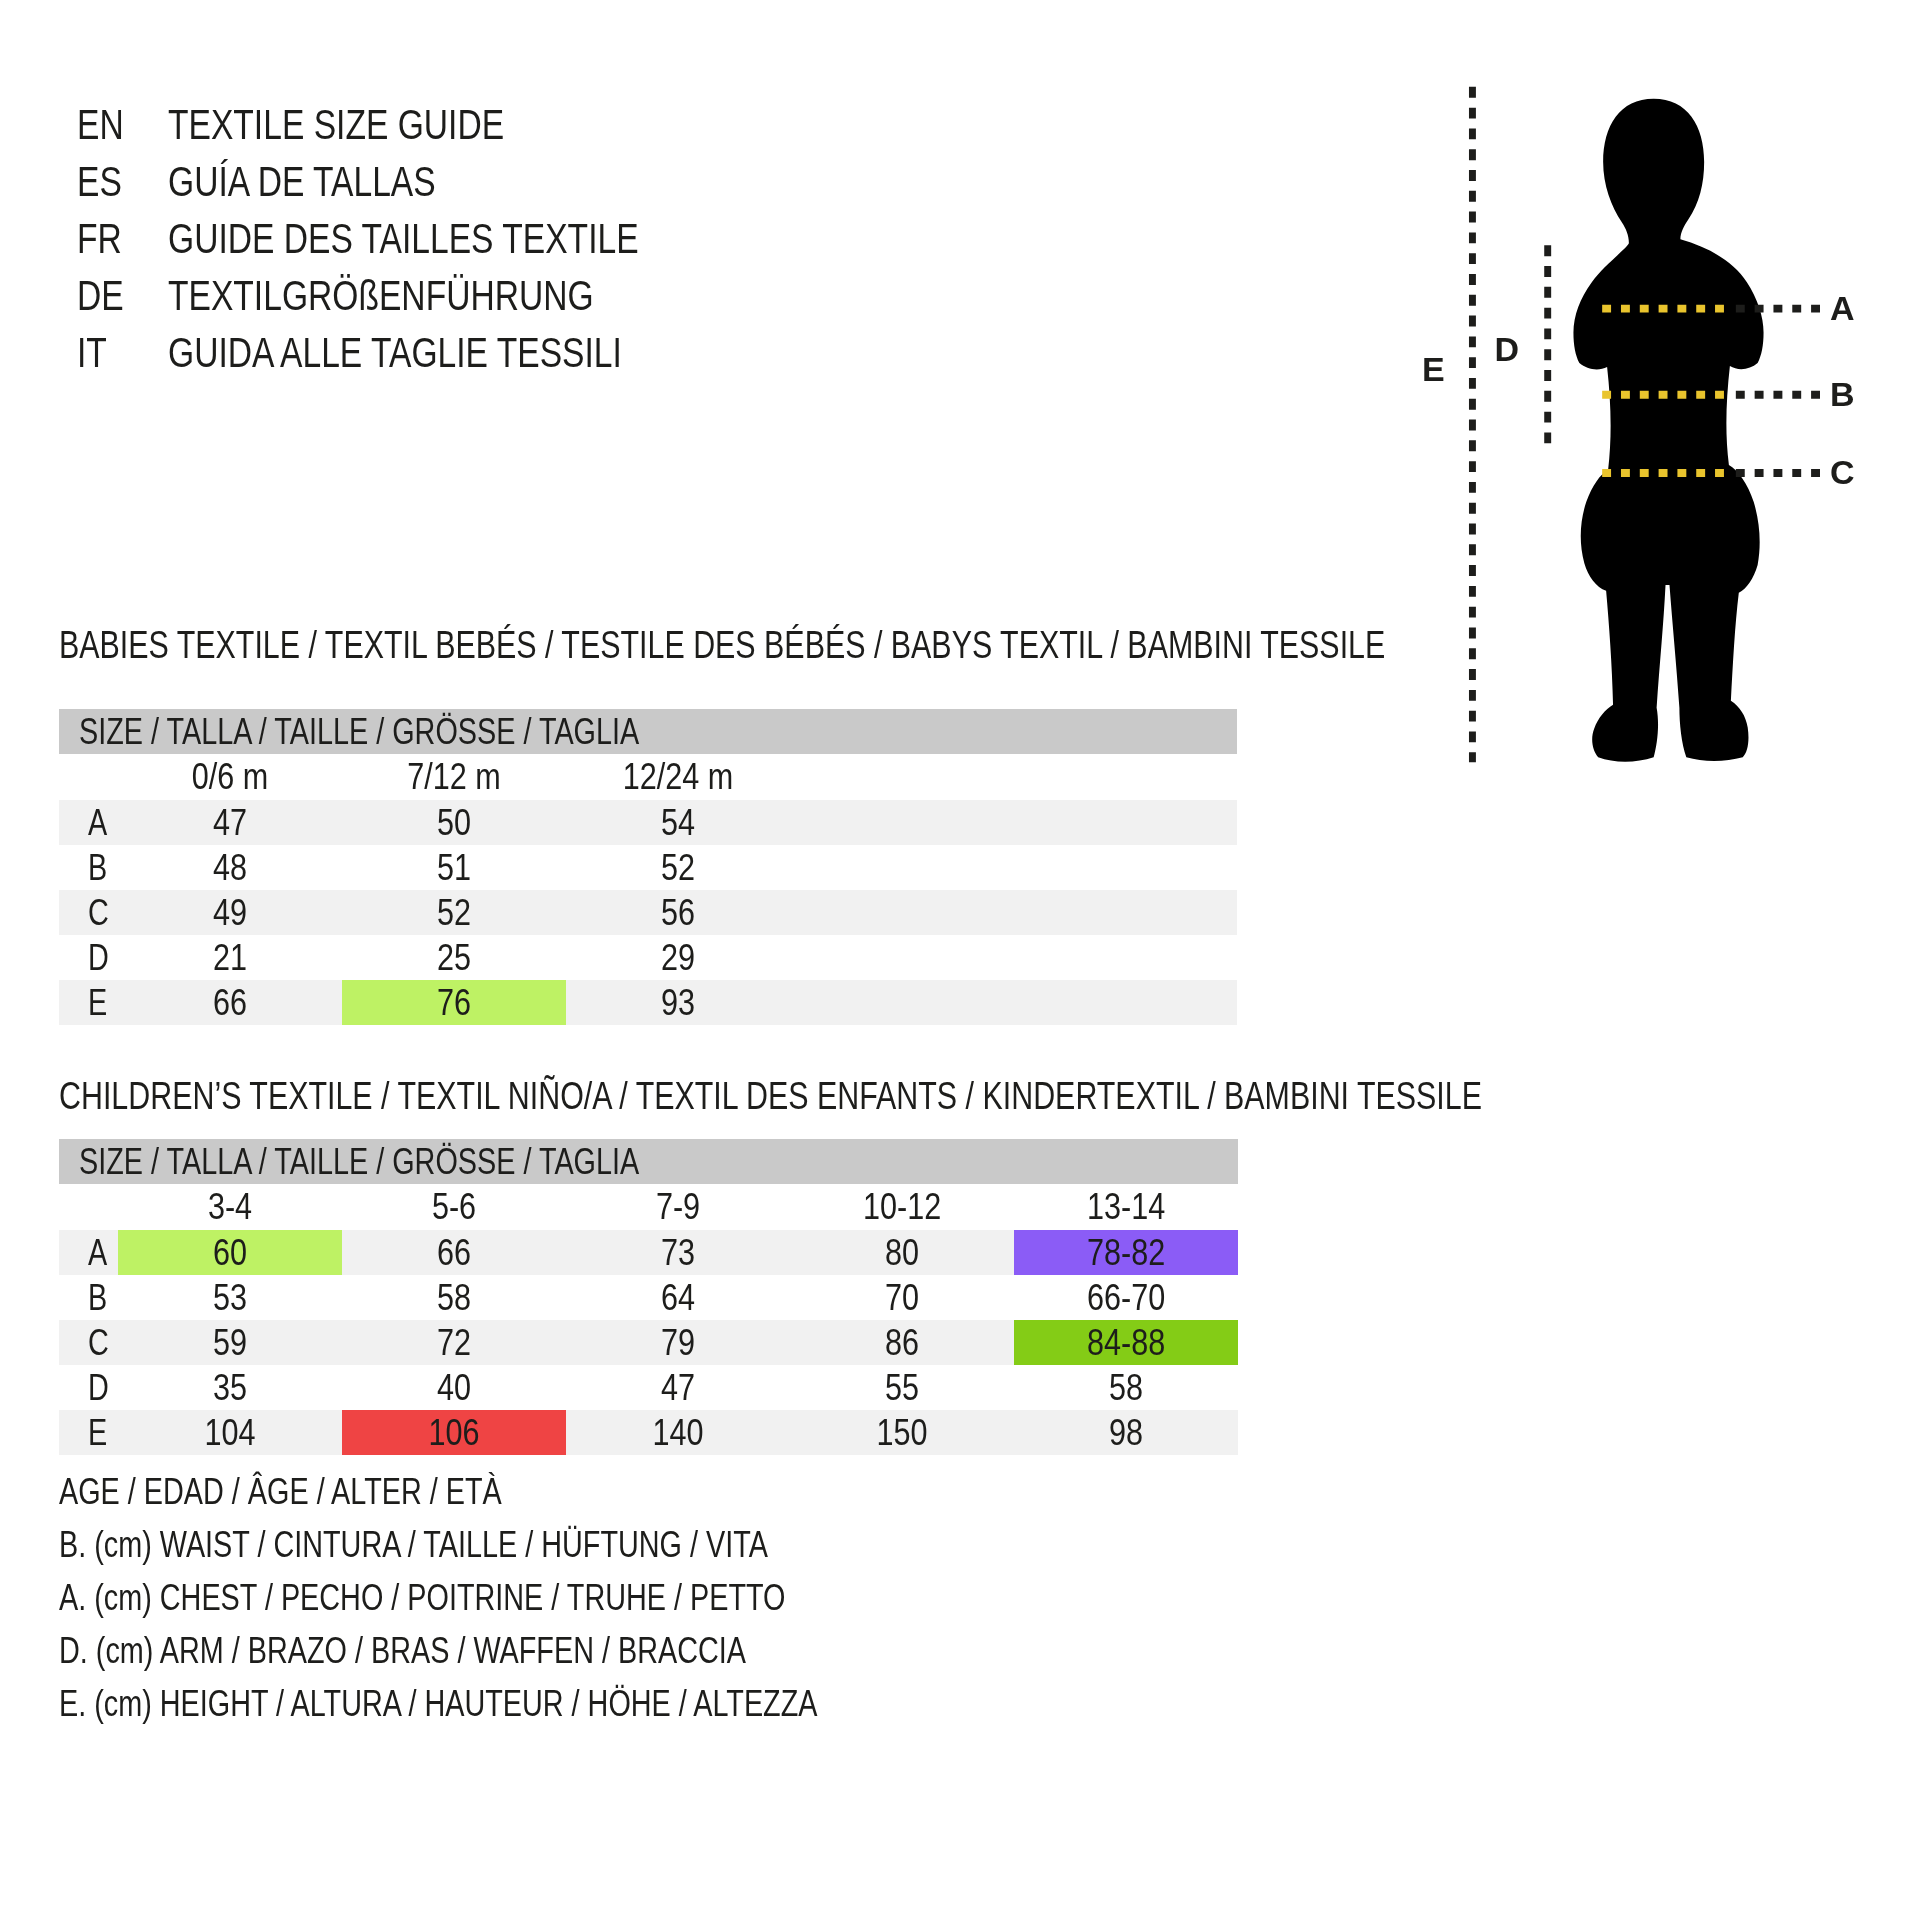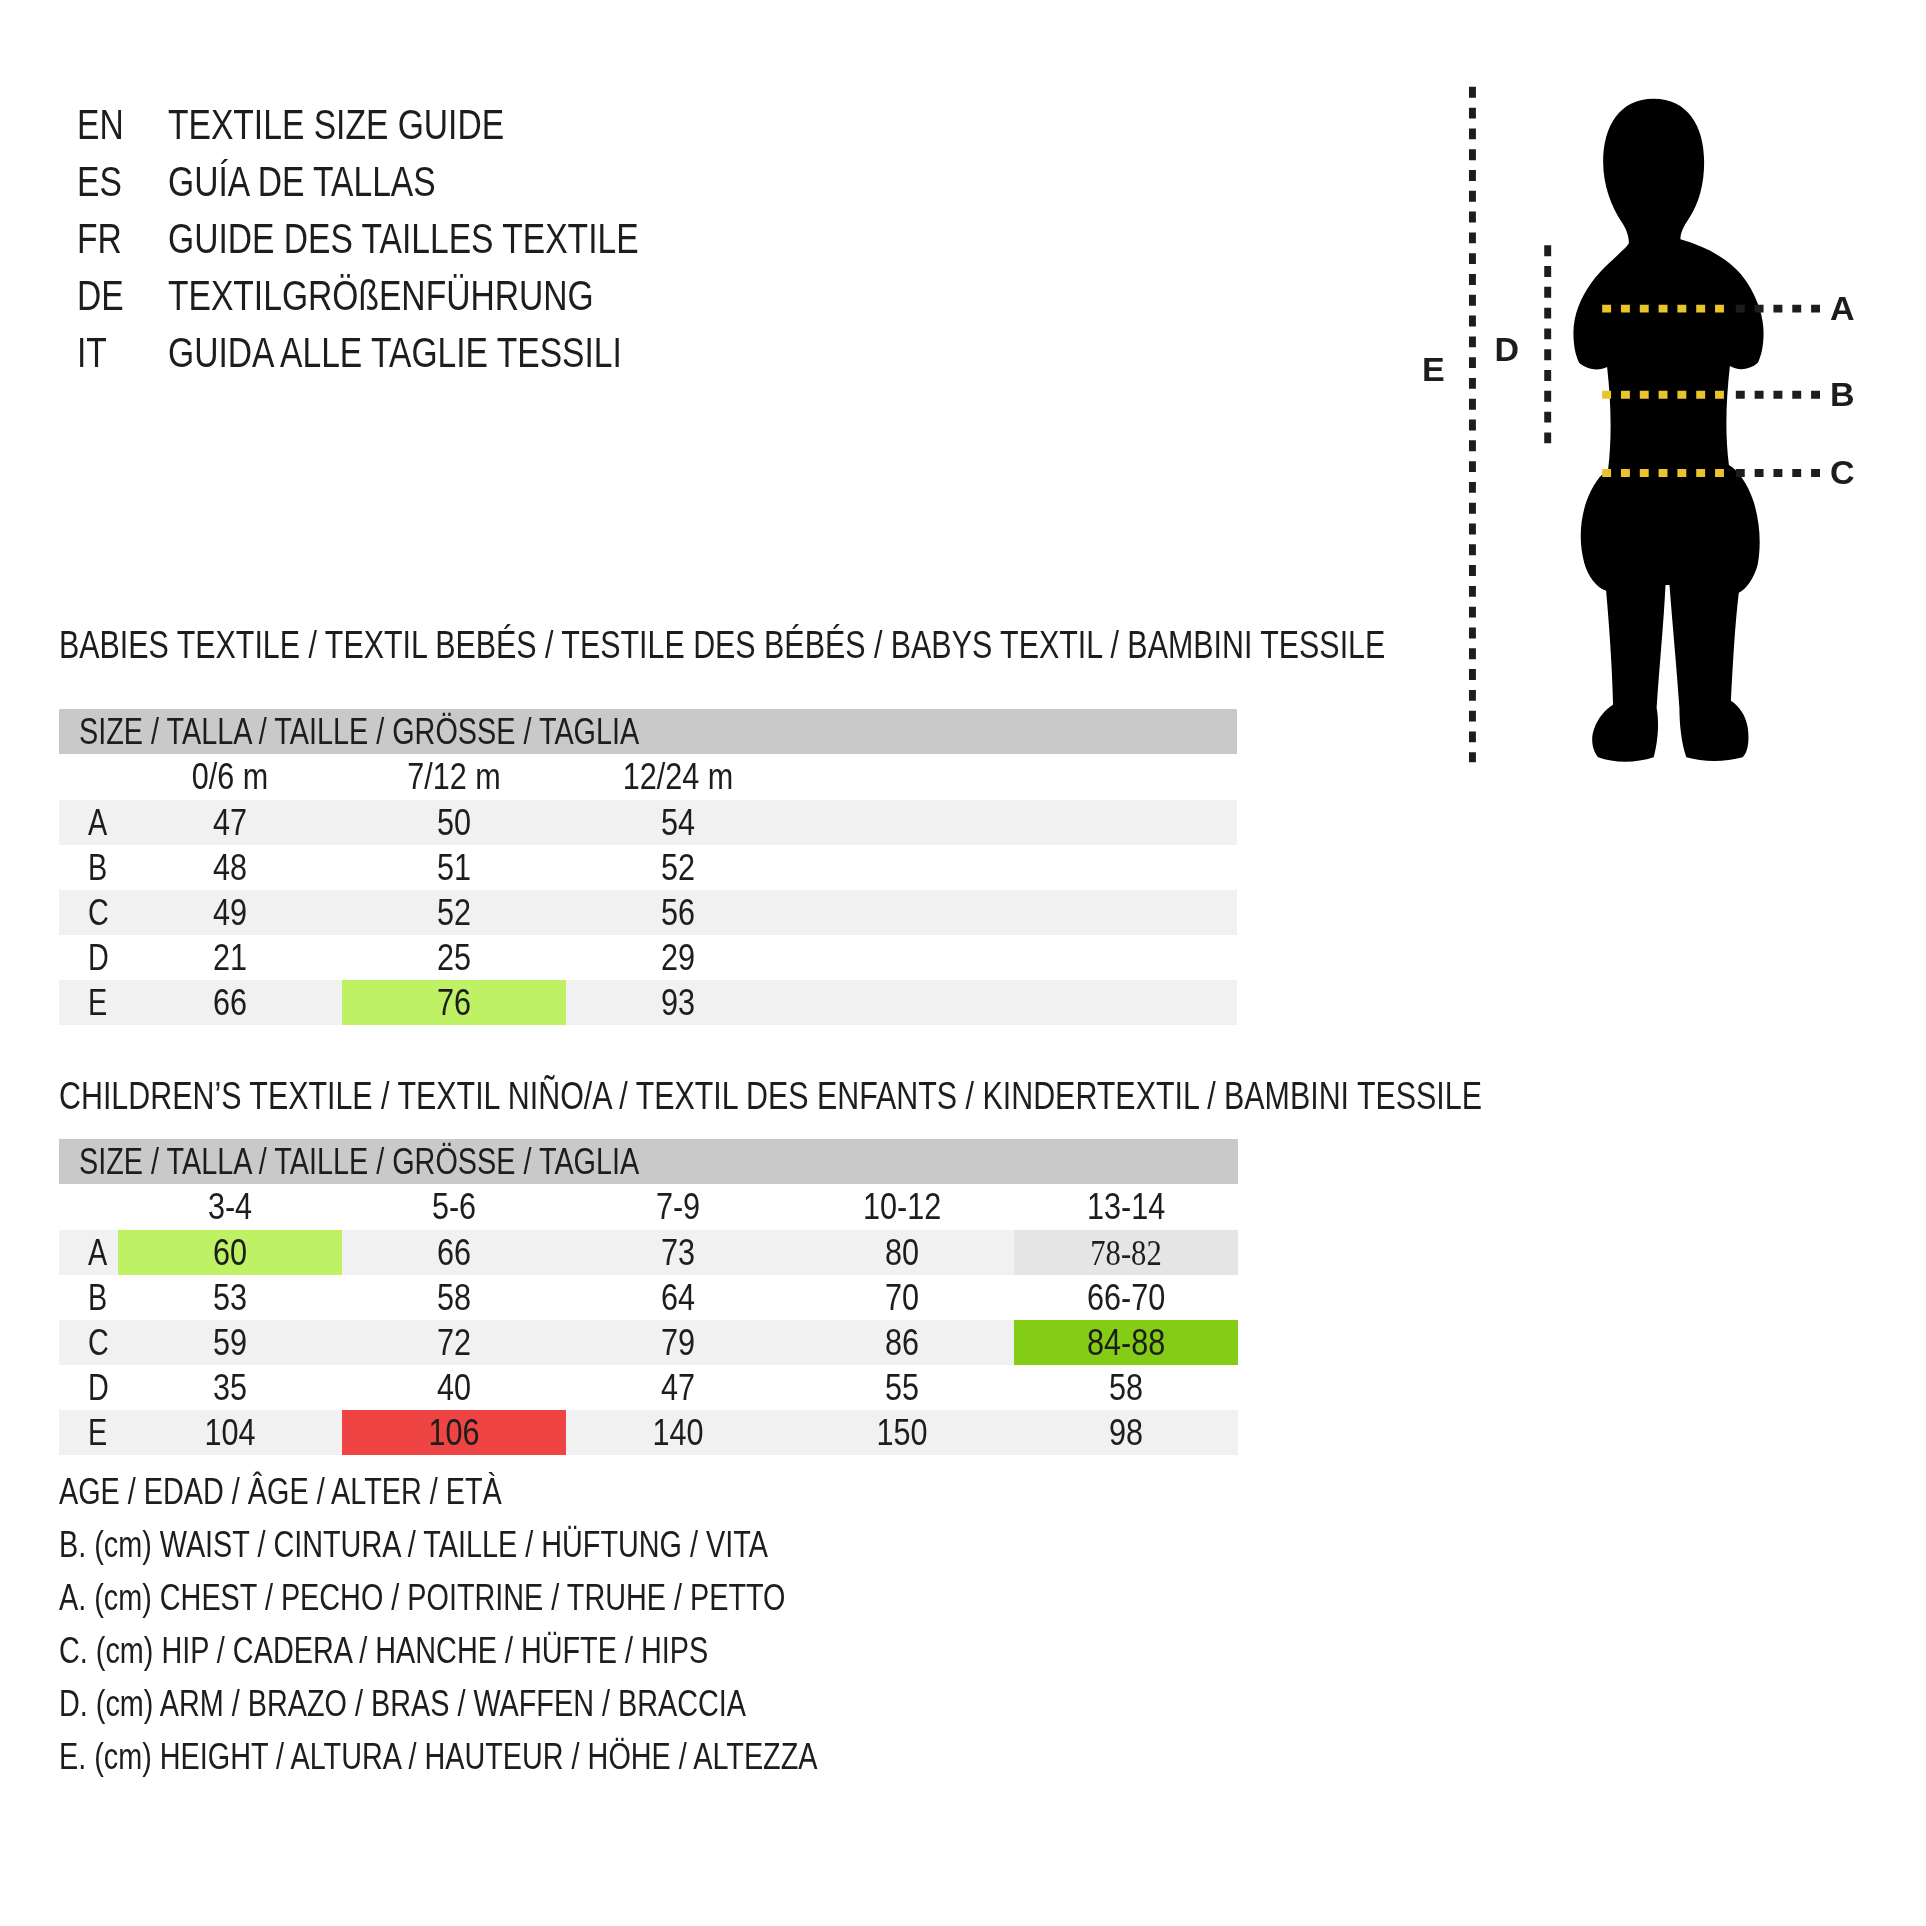--- a/index.html
+++ b/index.html
@@ -181,21 +181,21 @@
       <td><span class="condC">7-9</span></td>
       <td><span class="condC">10-12</span></td>
       <td><span class="condC">13-14</span></td>
     </tr>
     <tr class="data-row">
       <td class="row-label" style="background: rgb(241, 241, 241);"><span class="condL">A</span></td>
       <td style="background: #bef264;"><span class="condC">60</span></td>
       <td style="background: rgb(241, 241, 241);"><span class="condC">66</span></td>
       <td style="background: rgb(241, 241, 241);"><span class="condC">73</span></td>
       <td style="background: rgb(241, 241, 241);"><span class="condC">80</span></td>
-      <td style="background: #e5e5e5; font-family: Liberation Serif, serif;"><span class="condC">78-82</span></td>
+      <td style="background: #8b5cf6;"><span class="condC">78-82</span></td>
     </tr>
     <tr class="data-row">
       <td class="row-label"><span class="condL">B</span></td>
       <td><span class="condC">53</span></td>
       <td><span class="condC">58</span></td>
       <td><span class="condC">64</span></td>
       <td><span class="condC">70</span></td>
       <td><span class="condC">66-70</span></td>
     </tr>
     <tr class="data-row">
@@ -230,22 +230,19 @@
   <div class="legend-line">
       <span class="condL">AGE / EDAD / ÂGE / ALTER / ETÀ</span>
     </div>
   <div class="legend-line">
       <span class="condL">B. (cm) WAIST / CINTURA / TAILLE / HÜFTUNG / VITA</span>
     </div>
   <div class="legend-line">
       <span class="condL">A. (cm) CHEST / PECHO / POITRINE / TRUHE / PETTO</span>
     </div>
   <div class="legend-line">
-      <span class="condL">C. (cm) HIP / CADERA / HANCHE / HÜFTE / HIPS</span>
-    </div>
-  <div class="legend-line">
       <span class="condL">D. (cm) ARM / BRAZO / BRAS / WAFFEN / BRACCIA</span>
     </div>
   <div class="legend-line">
       <span class="condL">E. (cm) HEIGHT / ALTURA / HAUTEUR / HÖHE / ALTEZZA</span>
     </div>
 </div>
 
 
 </body></html>

